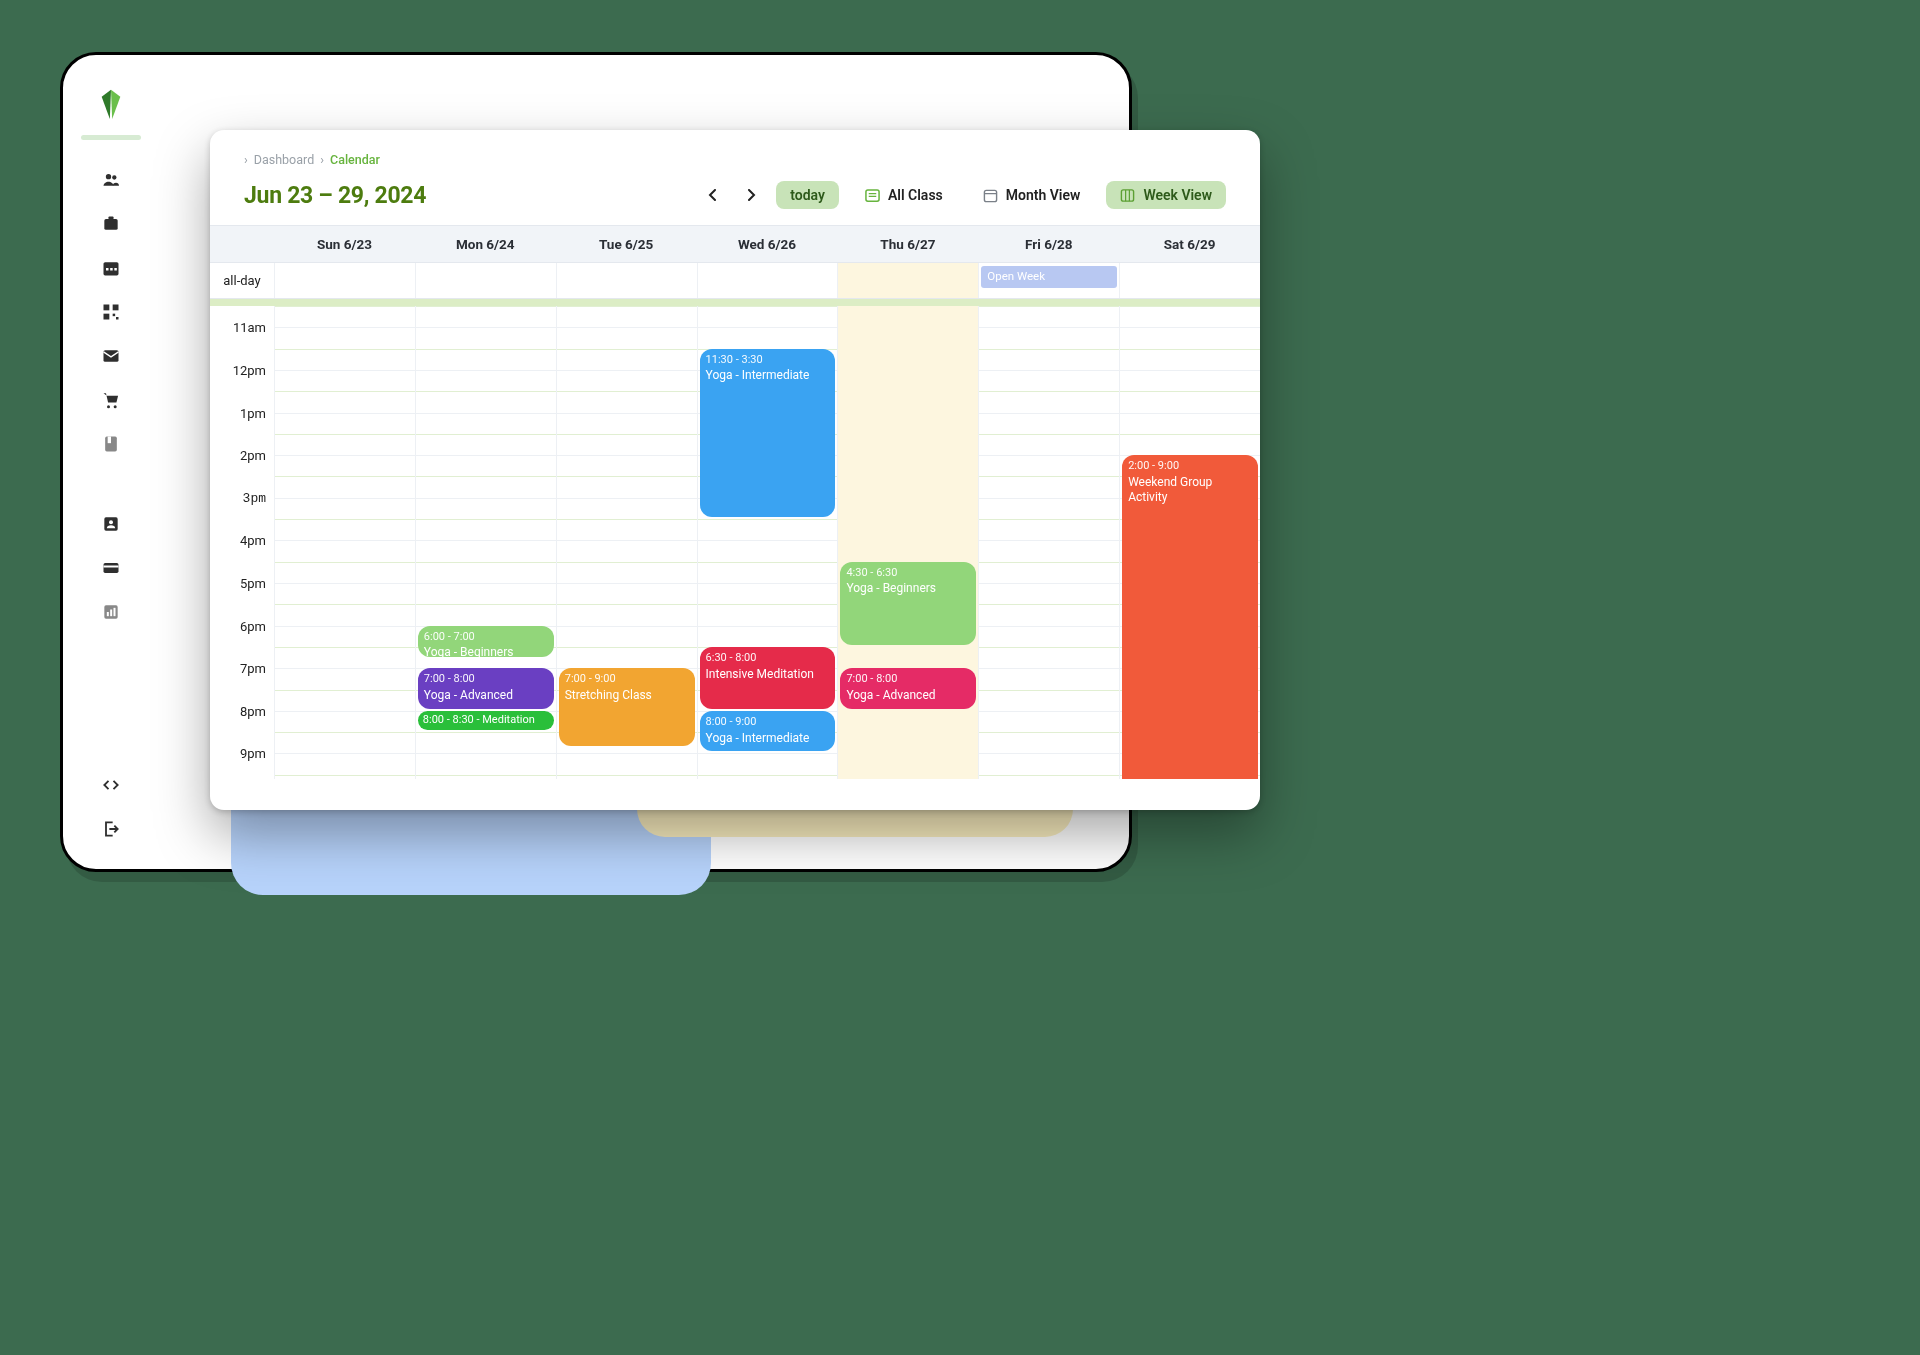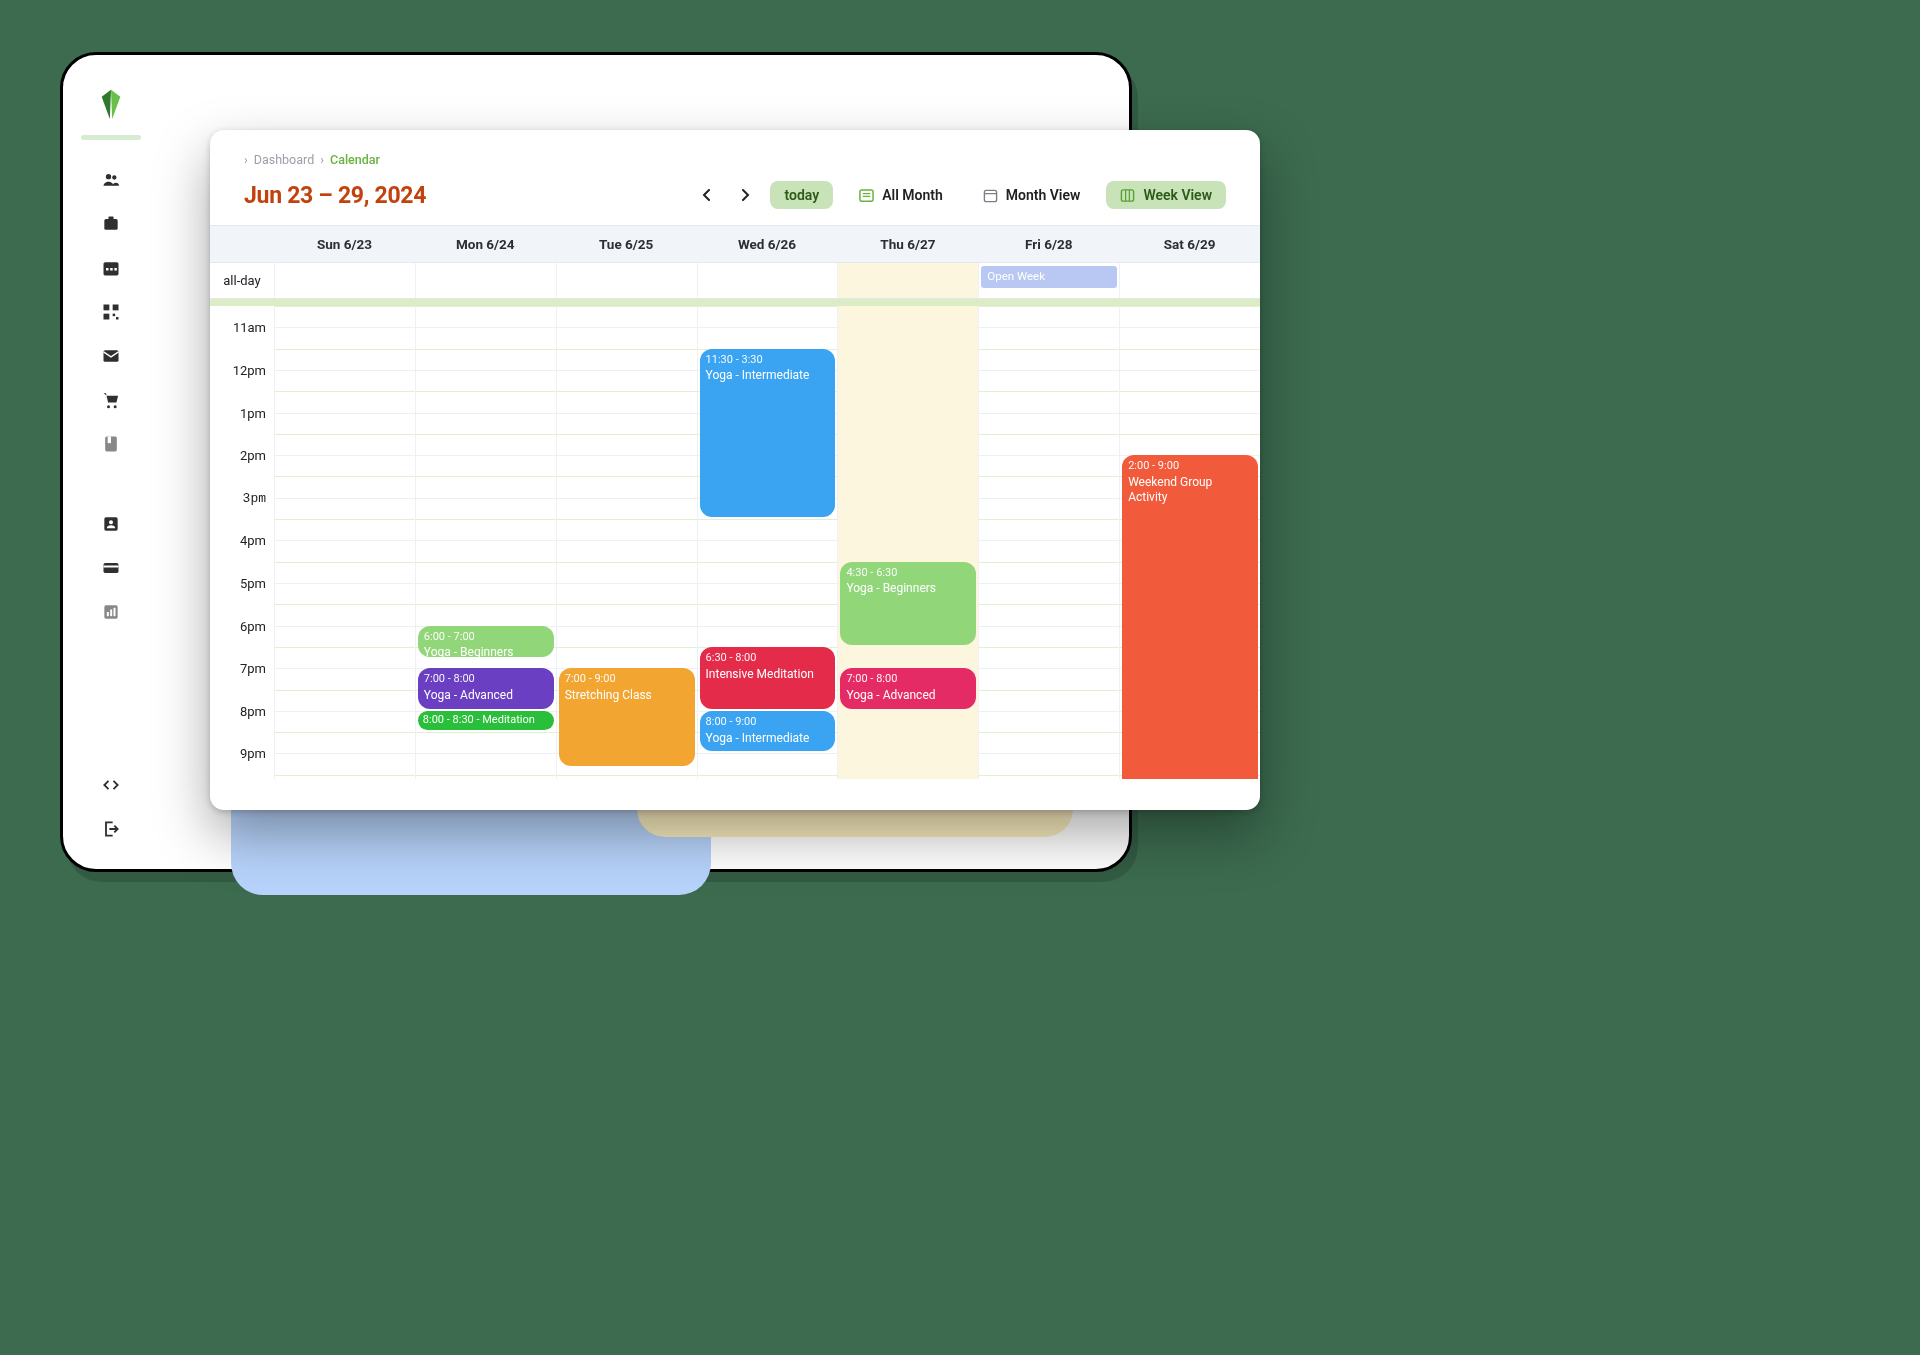--- a/index.html
+++ b/index.html
@@ -45,21 +45,21 @@
   background: #fff;
   border-radius: 14px;
   box-shadow: 0 24px 54px rgba(0,0,0,.35), 0 2px 6px rgba(0,0,0,.2);
   padding: 22px 0 0 0;
   overflow: hidden;
 }
 .breadcrumb { display:flex; align-items:center; gap:6px; font-size:12.5px; color:#9aa1a8; padding: 0 34px; }
 .breadcrumb .chev { color:#9aa1a8; }
 .breadcrumb .active { color:#67b43e; font-weight:500; }
 .cal-header { display:flex; align-items:center; padding: 14px 34px 16px; gap: 14px;}
-.date-range { font-size: 23px; font-weight: 720; color:#c2410c; letter-spacing:-.3px;}
+.date-range { font-size: 23px; font-weight: 720; color:#4d7c0f; letter-spacing:-.3px;}
 .cal-controls { margin-left:auto; display:flex; align-items:center; gap:12px;}
 .navbtn { width:26px; height:26px; display:flex;align-items:center;justify-content:center; cursor:pointer; color:#222;}
 .pill { padding: 6px 14px; border-radius: 8px; font-size:14px; font-weight:600; cursor:pointer; display:flex;align-items:center; gap:8px;}
 .pill.today { background:#c8e3b8; color:#2d5a1a;}
 .pill.plain { color:#222; }
 .pill.active { background:#c8e3b8; color:#2d5a1a;}
 .icon-sq {display:inline-flex;width:15px;height:15px;}
 .all-events-ico { color:#67b43e;}
 .month-ico { color:#7a8088;}
 .week-ico { color:#5ca033;}
@@ -196,21 +196,21 @@
         </div>
       <div class="pill today">today</div>
       <div class="pill plain">
         <span class="icon-sq all-events-ico">
             <svg viewBox="0 0 16 16">
               <rect x="1" y="2" width="14" height="12" rx="2" fill="none" stroke="currentColor" stroke-width="1.6"></rect>
               <line x1="4" y1="6" x2="12" y2="6" stroke="currentColor" stroke-width="1.4"></line>
               <line x1="4" y1="9" x2="12" y2="9" stroke="currentColor" stroke-width="1.4"></line>
             </svg>
           </span>
-        <span>All Month</span>
+        <span>All Class</span>
       </div>
       <div class="pill plain">
         <span class="icon-sq month-ico">
             <svg viewBox="0 0 16 16">
               <rect x="1.5" y="2.5" width="13" height="12" rx="2" fill="none" stroke="currentColor" stroke-width="1.5"></rect>
               <line x1="1.5" y1="6" x2="14.5" y2="6" stroke="currentColor" stroke-width="1.4"></line>
             </svg>
           </span>
         <span>Month View</span>
       </div>
@@ -297,21 +297,21 @@
               <span class="etime">6:00 - 7:00</span>
               <span class="etitle">Yoga - Beginners</span>
             </div>
             <div class="event" style="top: 362.207px; height: 40.6126px; background: rgb(106, 63, 194);">
               <span class="etime">7:00 - 8:00</span>
               <span class="etitle">Yoga - Advanced</span>
             </div>
             <div class="event mini" style="top: 404.82px; height: 19.3063px; background: rgb(42, 191, 58);">8:00 - 8:30 - Meditation</div>
           </div>
           <div class="col">
-            <div class="event" style="top: 362.207px; height: 98px; background: rgb(242, 165, 49);">
+            <div class="event" style="top: 362.207px; height: 78px; background: rgb(242, 165, 49);">
               <span class="etime">7:00 - 9:00</span>
               <span class="etitle">Stretching Class</span>
             </div>
           </div>
           <div class="col">
             <div class="event" style="top: 42.6126px; height: 168.45px; background: rgb(58, 163, 242);">
               <span class="etime">11:30 - 3:30</span>
               <span class="etitle">Yoga - Intermediate</span>
             </div>
             <div class="event" style="top: 340.901px; height: 61.9189px; background: rgb(229, 43, 74);">

